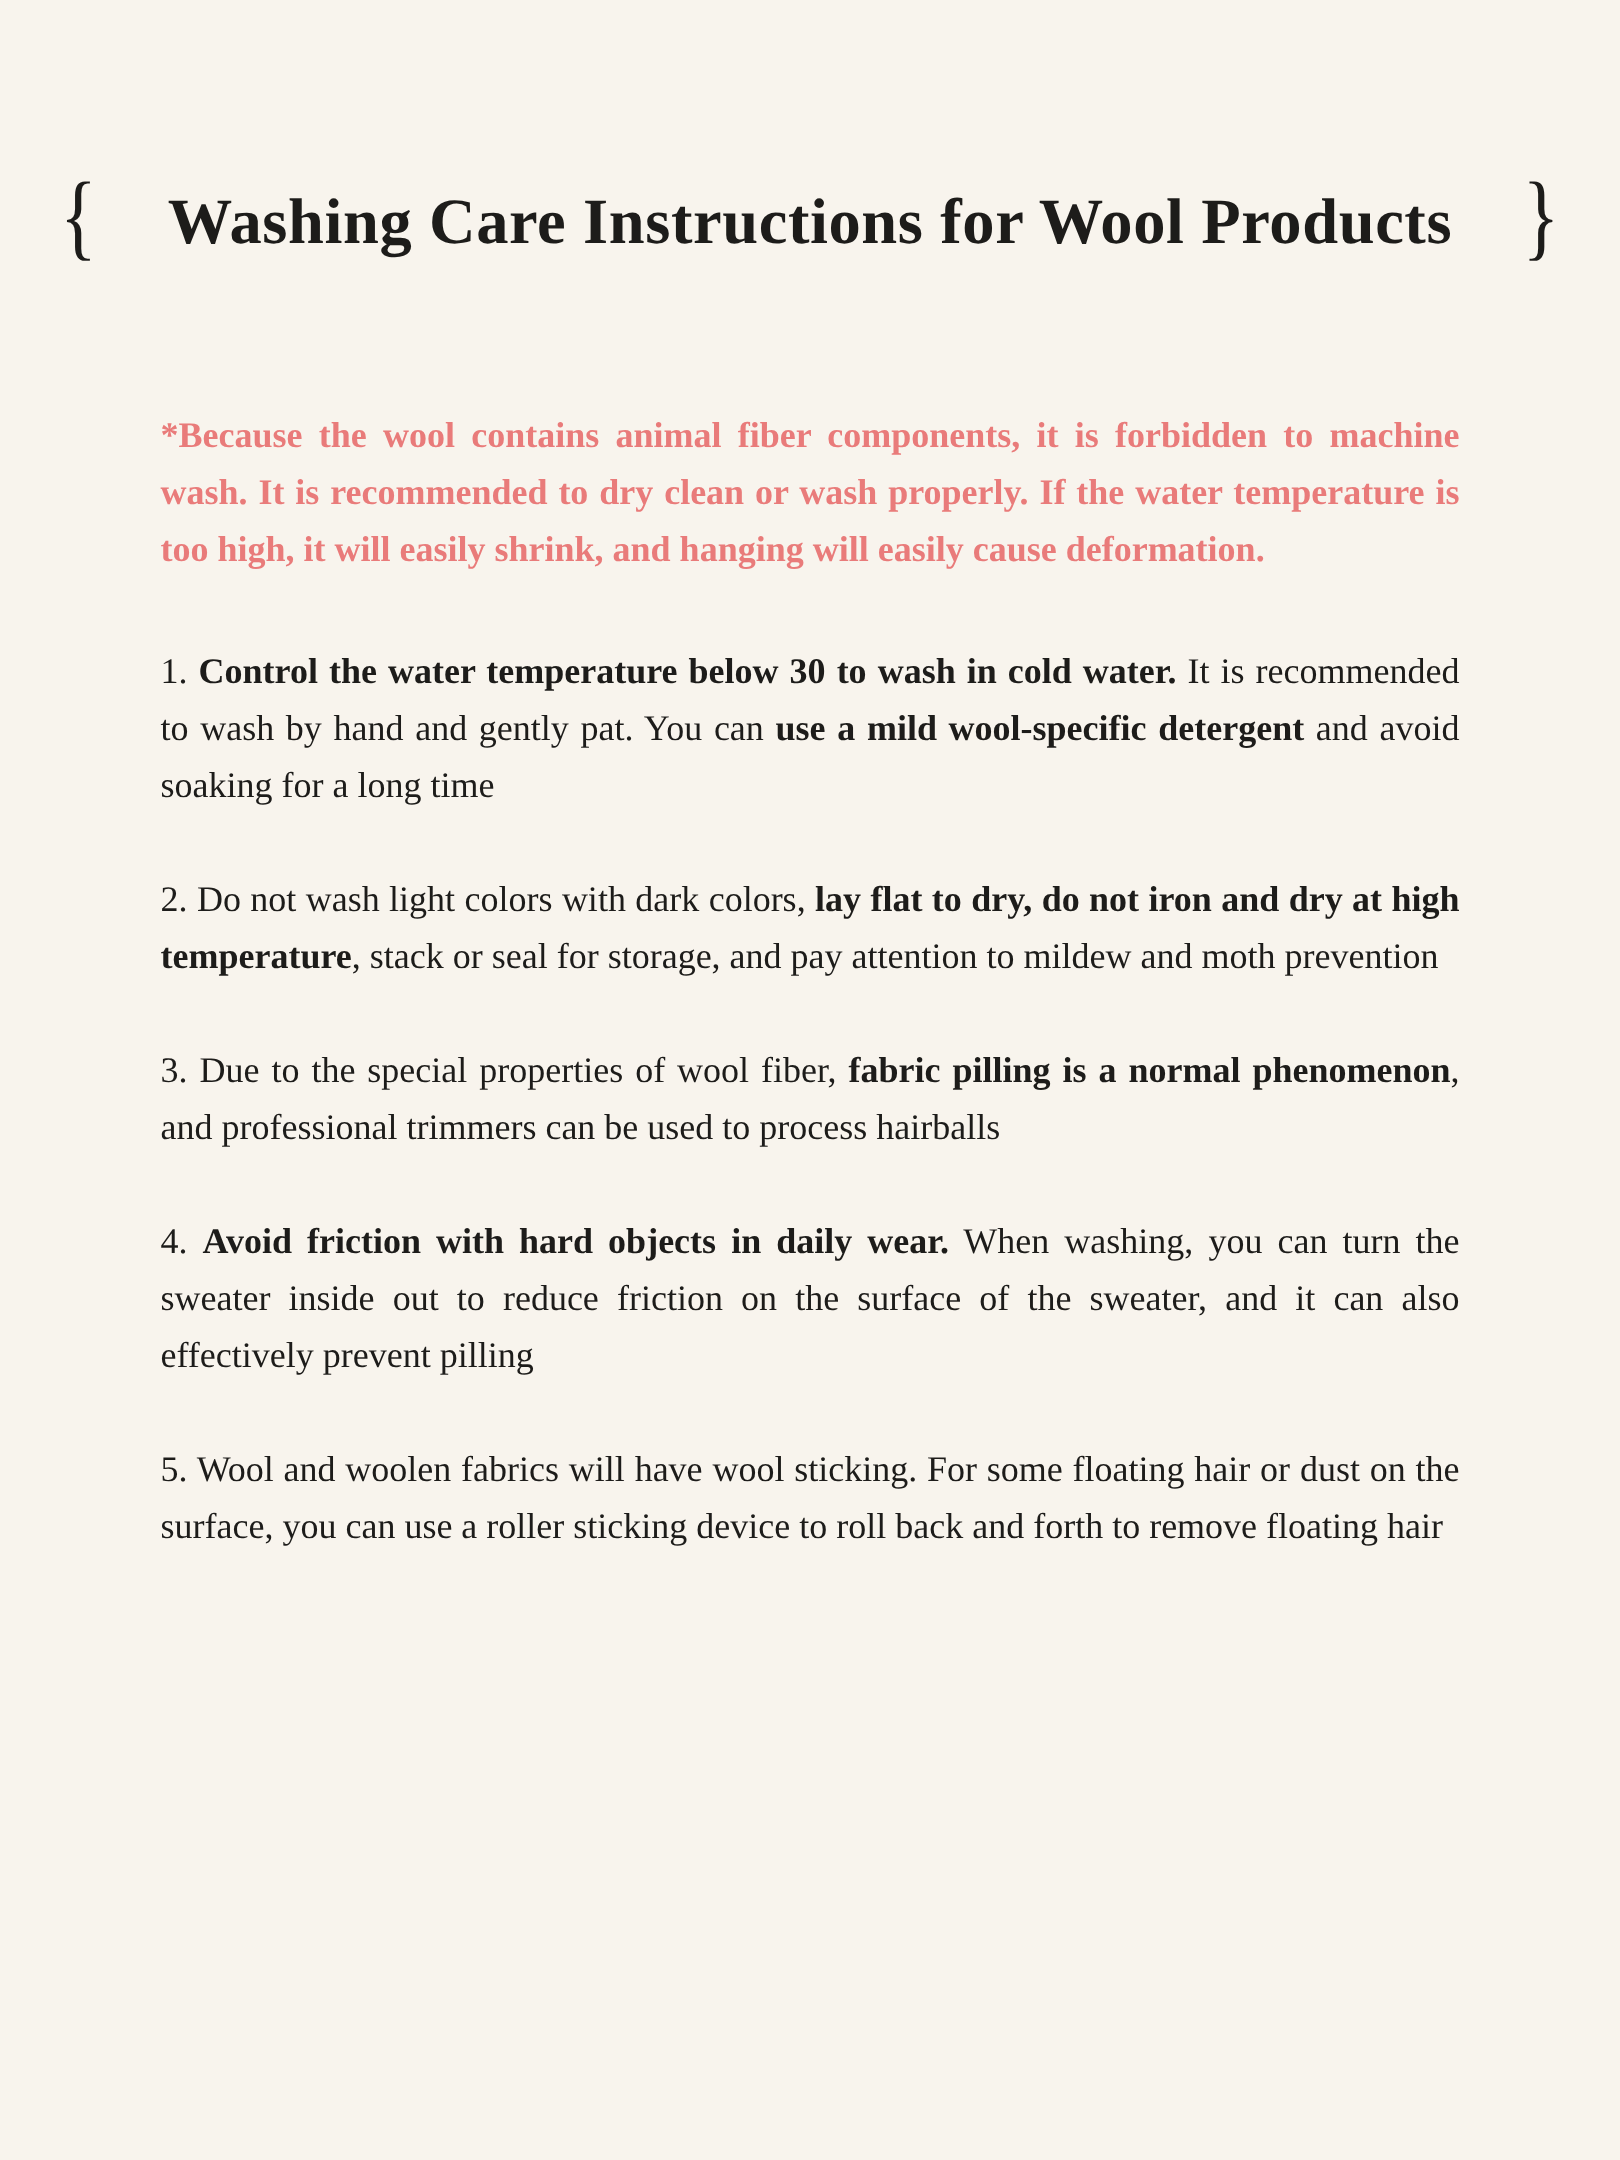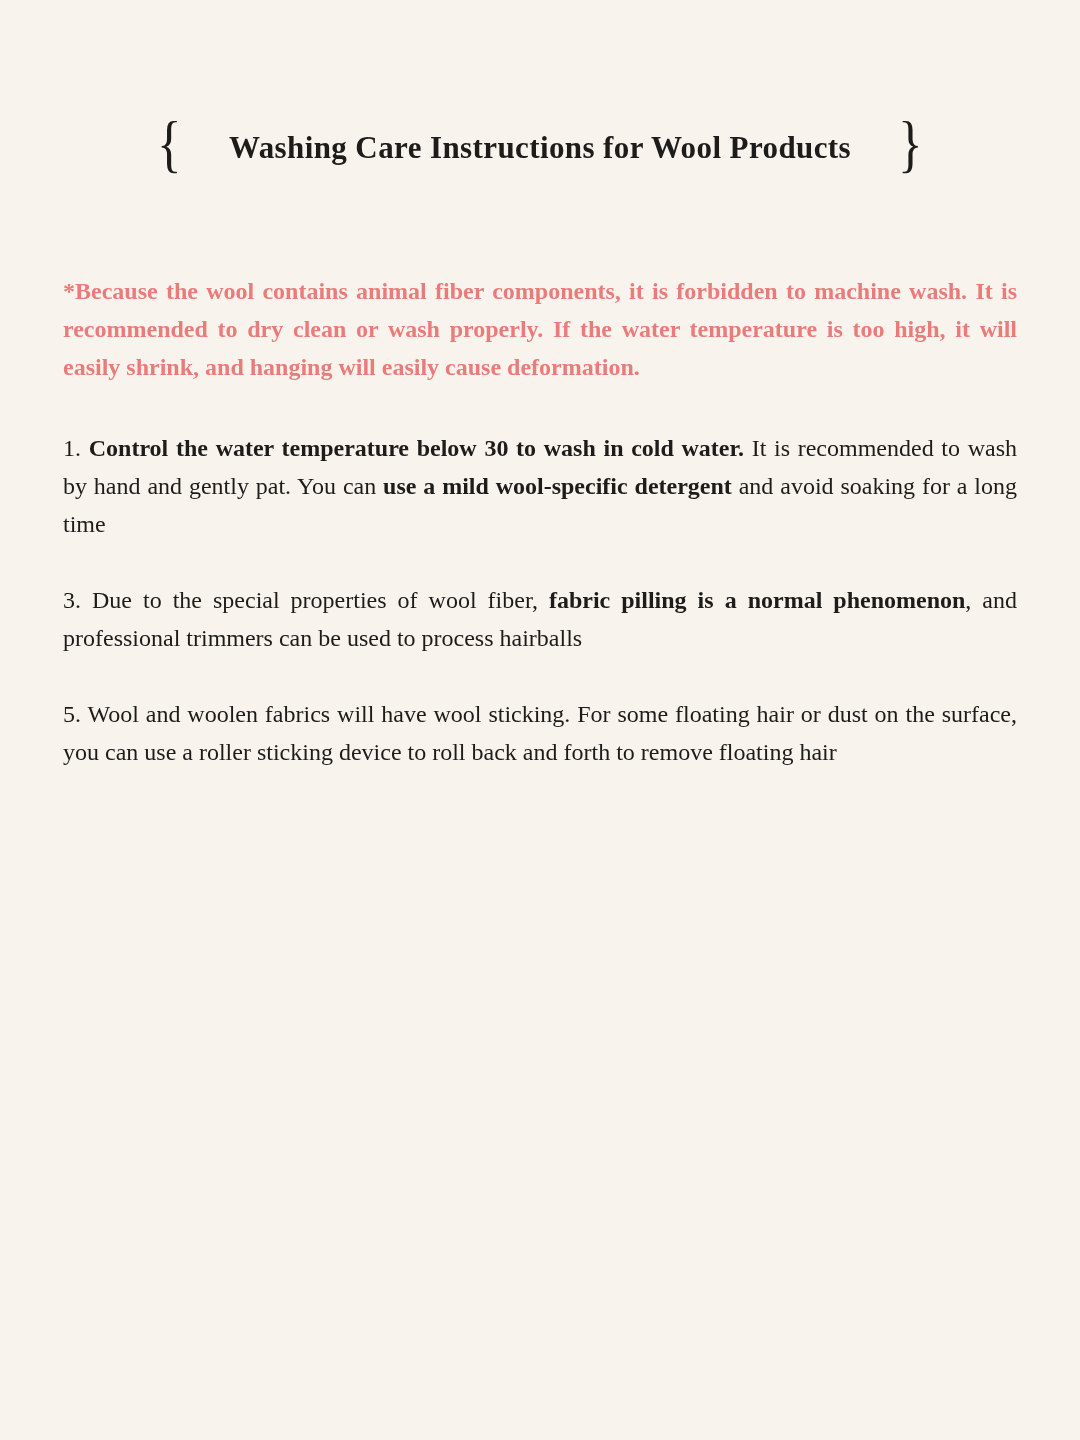--- a/index.html
+++ b/index.html
@@ -23,28 +23,28 @@
   .brace {
     font-size: 64px;
     font-weight: 400;
     line-height: 1;
     transform: scaleX(0.8);
     padding-bottom: 8px;
     user-select: none;
   }
   .title {
     margin: 0;
-    font-size: 31px;
+    font-size: 43px;
     font-weight: 700;
     letter-spacing: 0.4px;
     white-space: nowrap;
   }
   .content {
     margin-top: 88px;
-    padding: 0 63px;
+    padding: 0 107px;
   }
   .notice {
     margin: 0 0 43px 0;
     color: #e97b7a;
     font-weight: 700;
     font-size: 24px;
     line-height: 38px;
     text-align: justify;
   }
   .item {
@@ -65,21 +65,23 @@
     <span class="brace">{</span>
     <h1 class="title">Washing Care Instructions for Wool Products</h1>
     <span class="brace">}</span>
   </header>
 
   <main class="content">
     <p class="notice">*Because the wool contains animal fiber components, it is forbidden to machine wash. It is recommended to dry clean or wash properly. If the water temperature is too high, it will easily shrink, and hanging will easily cause deformation.</p>
 
     <p class="item"><span>1. </span><span class="b">Control the water temperature below 30 to wash in cold water.</span><span> It is recommended to wash by hand and gently pat. You can </span><span class="b">use a mild wool-specific detergent</span><span> and avoid soaking for a long time</span></p>
 
+    <p class="item"><span>2. Do not wash light colors with dark colors, </span><span class="b">lay flat to dry, do not iron and dry at high temperature</span><span>, stack or seal for storage, and pay attention to mildew and moth prevention</span></p>
 
     <p class="item"><span>3. Due to the special properties of wool fiber, </span><span class="b">fabric pilling is a normal phenomenon</span><span>, and professional trimmers can be used to process hairballs</span></p>
 
+    <p class="item"><span>4. </span><span class="b">Avoid friction with hard objects in daily wear.</span><span> When washing, you can turn the sweater inside out to reduce friction on the surface of the sweater, and it can also effectively prevent pilling</span></p>
 
     <p class="item"><span>5. Wool and woolen fabrics will have wool sticking. For some floating hair or dust on the surface, you can use a roller sticking device to roll back and forth to remove floating hair</span></p>
 
   </main>
 
 </div>
 
 </body></html>

